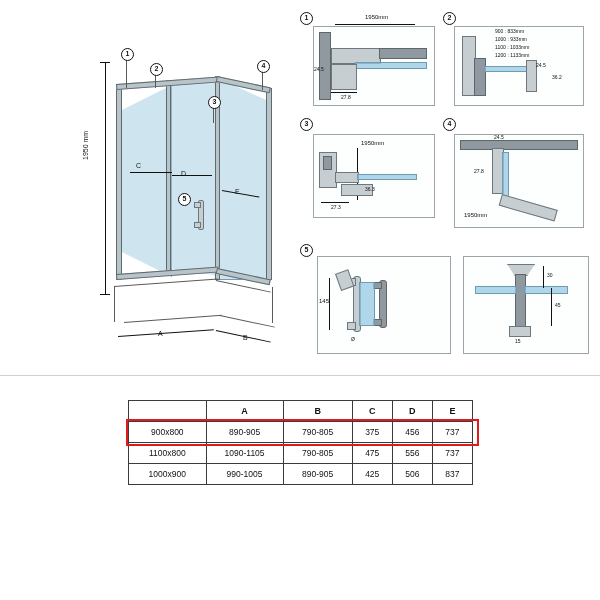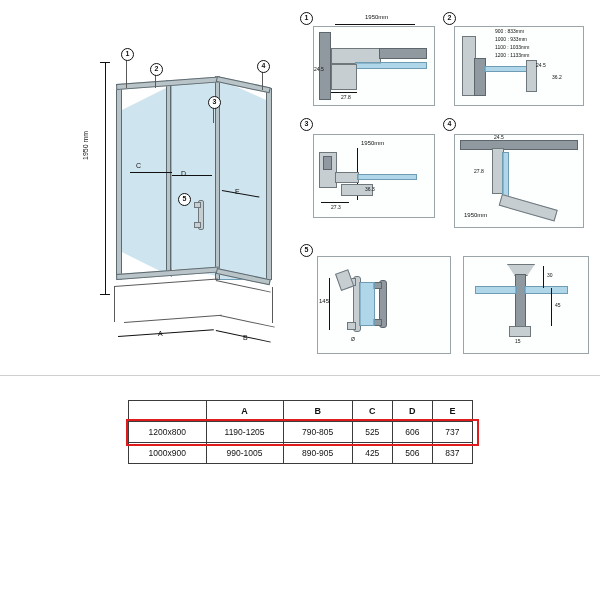--- a/index.html
+++ b/index.html
@@ -233,26 +233,34 @@
       <tr>
         <th></th>
         <th class="c-a">A</th>
         <th class="c-b">B</th>
         <th class="c-c">C</th>
         <th class="c-d">D</th>
         <th class="c-e">E</th>
       </tr>
     </thead>
     <tbody>
+      <tr class="highlight">
+        <td>900x800</td>
+        <td>890-905</td>
+        <td>790-805</td>
+        <td>375</td>
+        <td>456</td>
+        <td>737</td>
+      </tr>
       <tr>
-        <td>1200x800</td>
-        <td>1190-1205</td>
+        <td>1100x800</td>
+        <td>1090-1105</td>
         <td>790-805</td>
-        <td>525</td>
-        <td>606</td>
+        <td>475</td>
+        <td>556</td>
         <td>737</td>
       </tr>
       <tr>
         <td>1000x900</td>
         <td>990-1005</td>
         <td>890-905</td>
         <td>425</td>
         <td>506</td>
         <td>837</td>
       </tr>

